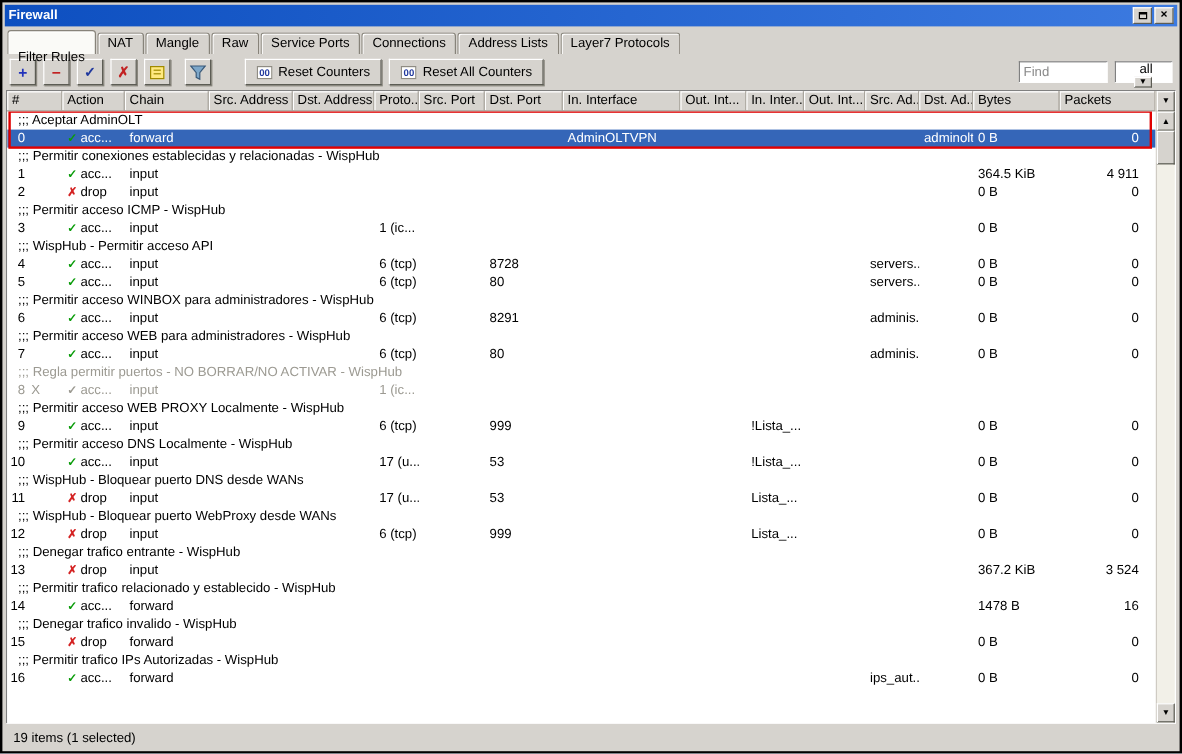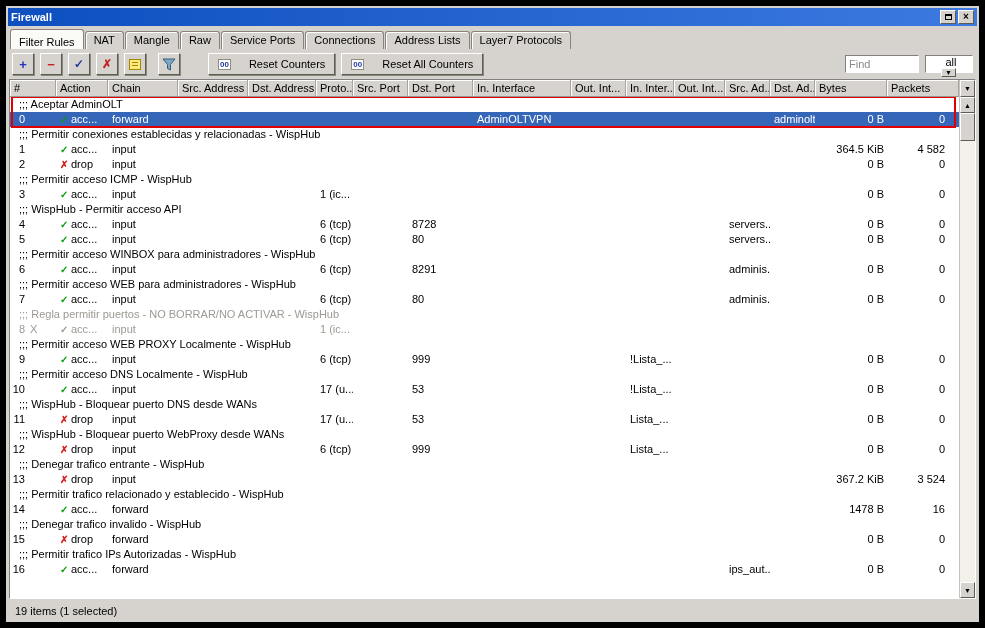--- a/index.html
+++ b/index.html
@@ -1,19 +1,19 @@
 <!DOCTYPE html>
 <html><head>
 <meta charset="utf-8">
 <style>
   html,body{margin:0;padding:0;background:#9aa4b8;}
   *{box-sizing:border-box;}
   .window{
     width:985px;height:628px;
-    border:6px solid #000000;
+    border:2px solid #000000;
     background:#d6d3ce;
     padding:2px;
     display:flex;flex-direction:column;
     font-family:"Liberation Sans", sans-serif;
     font-size:11px;color:#000;
     position:relative;
   }
   
   .titlebar{
     height:18px;flex:0 0 18px;
@@ -36,21 +36,21 @@
     padding:3px 2px 0 2px;gap:1px;
   }
   .tab{
     background:#d6d3ce;
     border:1px solid #87837a;border-bottom:none;
     border-top-left-radius:3px;border-top-right-radius:3px;
     box-shadow:inset 1px 1px 0 #fff;
     padding:2px 8px 3px 8px;height:18px;cursor:default;white-space:nowrap;
   }
   .tab.active{
-    background:#fafaf7;height:20px;padding-top:6px;
+    background:#fafaf7;height:20px;padding-top:16px;
     position:relative;z-index:2;
   }
   
   .toolbar{
     flex:0 0 30px;display:flex;align-items:center;
     padding:3px 4px;gap:6px;
   }
   .btn{
     background:#d6d3ce;
     border:1px solid;border-color:#fff #5c5c54 #5c5c54 #fff;
@@ -58,21 +58,21 @@
     display:flex;align-items:center;justify-content:center;
     height:22px;cursor:default;
   }
   .icon-btn{width:22px;flex:0 0 22px;font-weight:bold;font-size:13px;}
   .glyph-add{color:#2233bb;}
   .glyph-remove{color:#c22222;}
   .glyph-enable{color:#223a9e;font-size:12px;}
   .glyph-disable{color:#c22222;font-size:12px;}
   .comment-glyph{width:12px;height:11px;background:#ffe97f;border:1px solid #a08a00;position:relative;}
   .comment-glyph:before{content:"";position:absolute;left:2px;right:2px;top:2px;border-top:1px solid #a08a00;box-shadow:0 3px 0 #a08a00;}
-  .text-btn{padding:0 9px;gap:18px;white-space:nowrap;}
+  .text-btn{padding:0 9px;gap:5px;white-space:nowrap;}
   .reset-ico{color:#223a9e;font-size:8px;font-weight:bold;border:1px solid #8f8c83;background:#fff;padding:0 1px;line-height:9px;}
   .spacer{flex:1;}
   .find-input{
     width:74px;height:18px;
     border:1px solid;border-color:#808080 #fff #fff #808080;
     background:#fff;font-family:"Liberation Sans",sans-serif;font-size:11px;
     padding:1px 3px;outline:none;
   }
   .find-input::placeholder{color:#8a8a8a;opacity:1;}
   .dropdown{
@@ -106,21 +106,21 @@
   .grid-body{flex:1;background:#fff;position:relative;overflow:hidden;}
   .row{height:15px;line-height:15px;white-space:nowrap;cursor:default;}
   .rule{display:grid;grid-template-columns:var(--cols);}
   .cell{overflow:hidden;padding-left:4px;}
   .c-num{padding-left:0;}
   .c-num .n{display:inline-block;width:15px;text-align:right;}
   .xmark{margin-left:5px;}
   .aicon{display:inline-block;width:11px;font-weight:bold;font-size:10px;}
   .aicon.accept{color:#0a9c0a;}
   .aicon.drop{color:#d42222;}
-  .c-bytes{text-align:right;padding-right:3px;}
+  .c-bytes{padding-right:3px;}
   .c-packets{text-align:right;padding-right:14px;}
   .comment{padding-left:9px;overflow:hidden;}
   .row.disabled{color:#9c9a92;}
   .row.disabled .aicon{color:#9c9a92;}
   .rule.selected{background:#3566b8;color:#fff;}
   .annotation-box{
     position:absolute;left:1px;top:-1px;height:32px;
     width:calc(100% - 4px);
     border:2px solid #e00000;pointer-events:none;z-index:5;
   }
@@ -252,21 +252,21 @@
             <div class="cell c-protocol"></div>
             <div class="cell c-src-port"></div>
             <div class="cell c-dst-port"></div>
             <div class="cell c-in-interface"></div>
             <div class="cell c-out-interface"></div>
             <div class="cell c-in-interface-list"></div>
             <div class="cell c-out-interface-list"></div>
             <div class="cell c-src-address-list"></div>
             <div class="cell c-dst-address-list"></div>
             <div class="cell c-bytes">364.5 KiB</div>
-            <div class="cell c-packets">4 582</div>
+            <div class="cell c-packets">4 911</div>
           </div>
           <div class="row rule">
             <div class="cell c-num"><span class="n">2</span></div>
             <div class="cell c-action"><span class="aicon drop">✗</span><span>drop</span></div>
             <div class="cell c-chain">input</div>
             <div class="cell c-src-address"></div>
             <div class="cell c-dst-address"></div>
             <div class="cell c-protocol"></div>
             <div class="cell c-src-port"></div>
             <div class="cell c-dst-port"></div>

